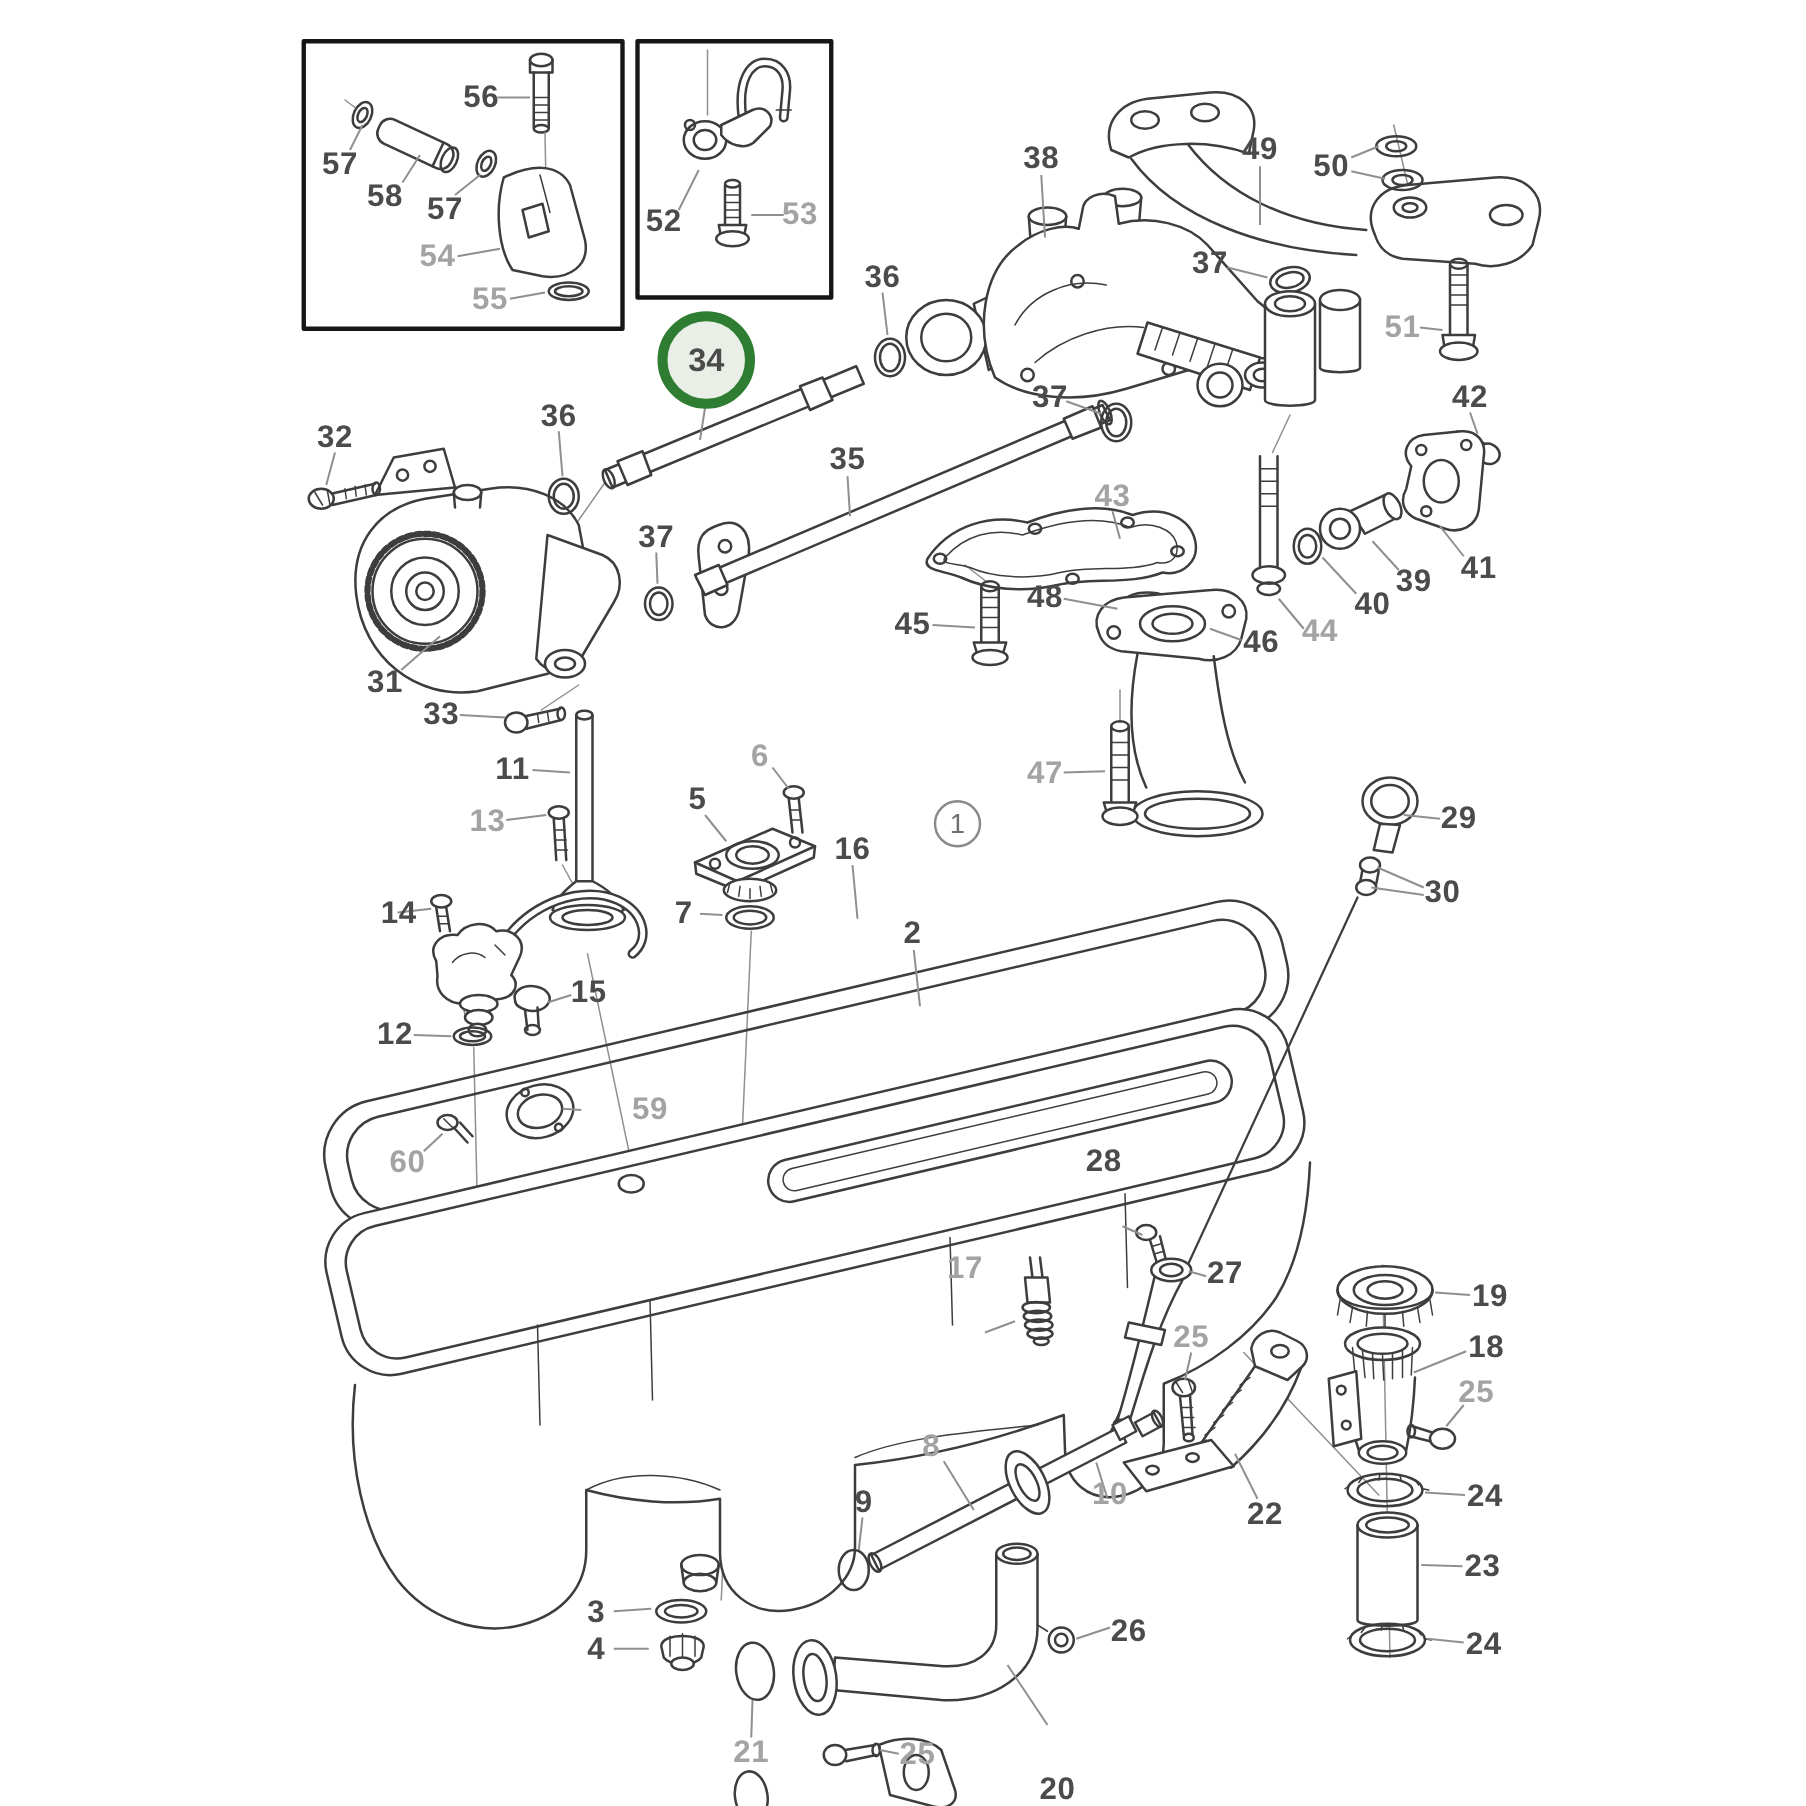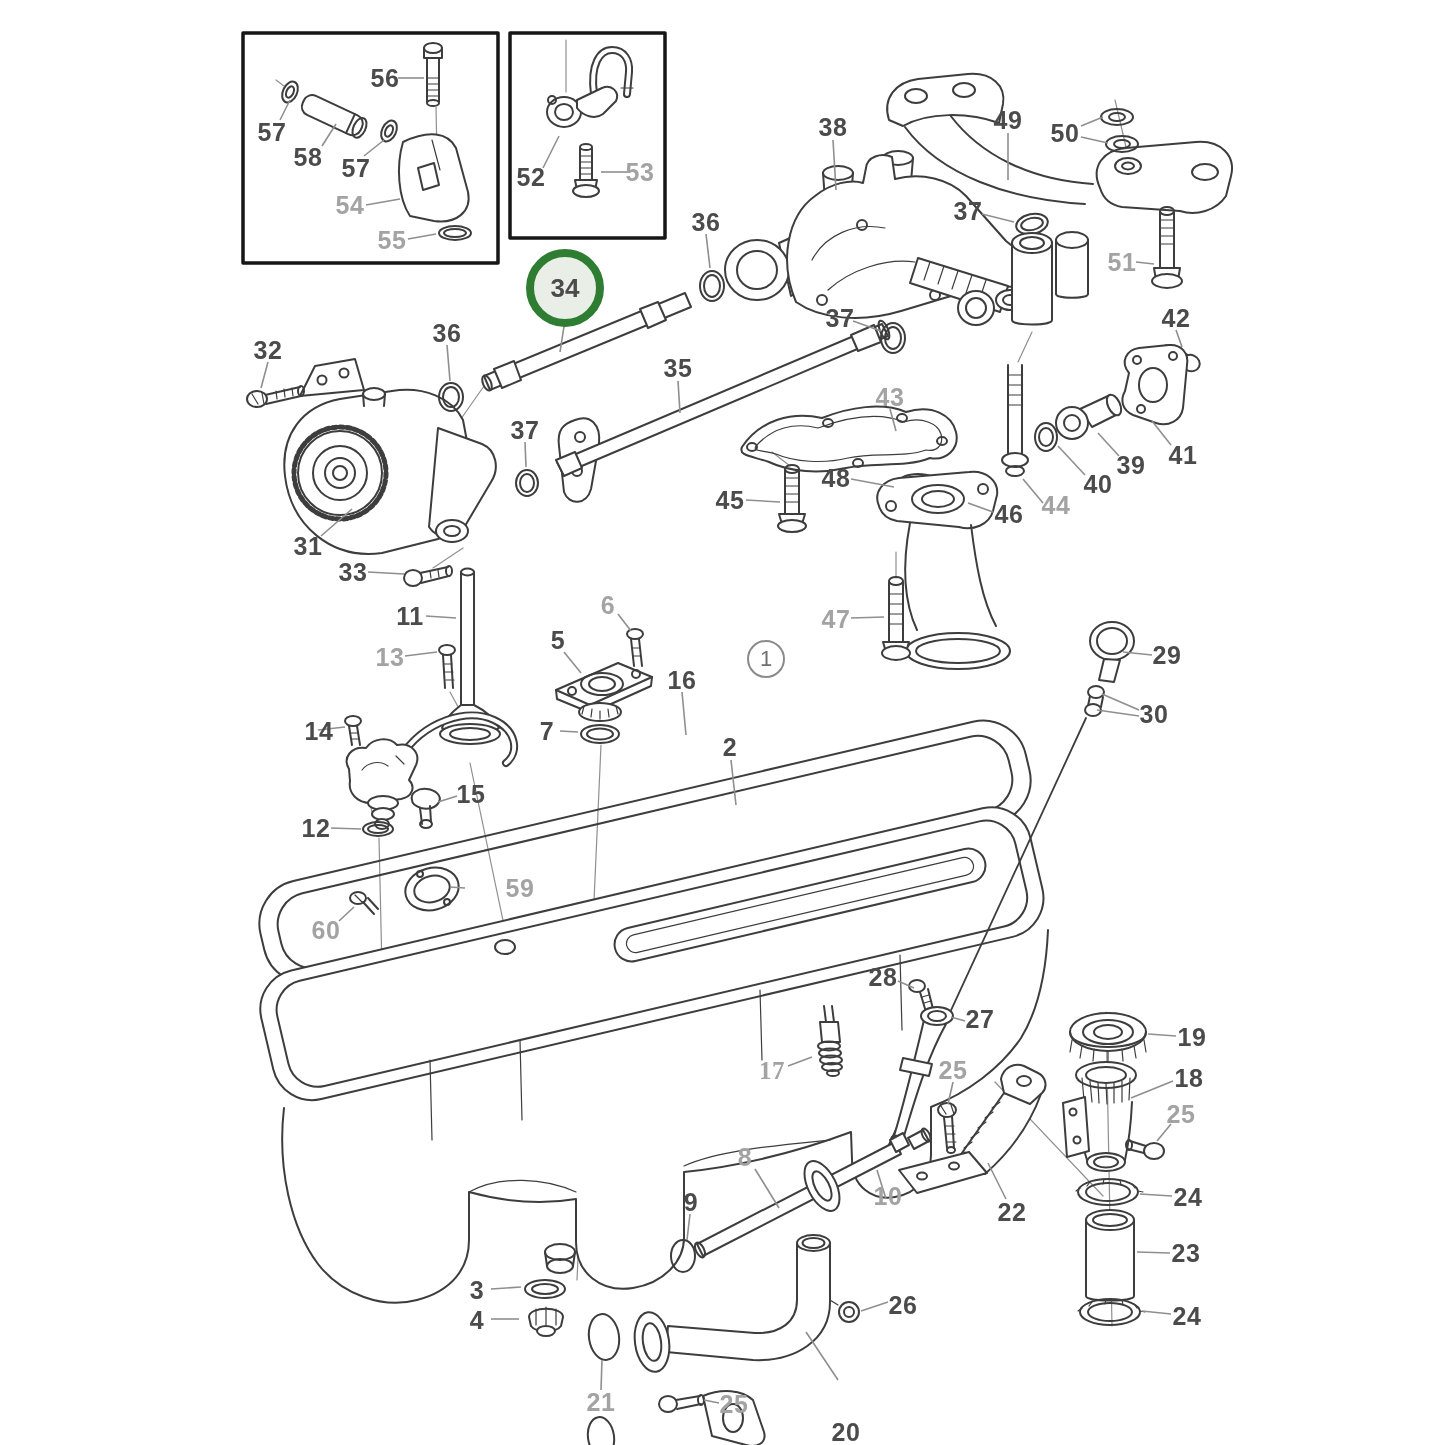--- a/index.html
+++ b/index.html
@@ -639,23 +639,23 @@
       <div class="lbl" style="left: 682px; top: 680px; color: rgb(75, 75, 75);">16</div>
       <div class="lbl" style="left: 547px; top: 731px; color: rgb(75, 75, 75);">7</div>
       <div class="lbl" style="left: 303px; top: 731px; color: rgb(75, 75, 75); margin-left: 16px;">14</div>
       <div class="lbl" style="left: 471px; top: 794px; color: rgb(75, 75, 75);">15</div>
       <div class="lbl" style="left: 316px; top: 828px; color: rgb(75, 75, 75);">12</div>
       <div class="lbl" style="left: 730px; top: 747px; color: rgb(75, 75, 75);">2</div>
       <div class="lbl" style="left: 480px; top: 888px; color: rgb(163, 163, 163); margin-left: 40px;">59</div>
       <div class="lbl" style="left: 326px; top: 930px; color: rgb(163, 163, 163);">60</div>
       <div class="lbl" style="left: 1167px; top: 655px; color: rgb(75, 75, 75);">29</div>
       <div class="lbl" style="left: 1154px; top: 714px; color: rgb(75, 75, 75);">30</div>
-      <div class="lbl" style="left: 883px; top: 977px; color: rgb(75, 75, 75);">28</div>
+      <div class="lbl" style="left: 883px; top: 929px; color: rgb(75, 75, 75);">28</div>
       <div class="lbl" style="left: 980px; top: 1019px; color: rgb(75, 75, 75);">27</div>
-      <div class="lbl" style="left: 772px; top: 1071px; color: rgb(163, 163, 163); font-family: Liberation Serif, serif;">17</div>
+      <div class="lbl" style="left: 772px; top: 1015px; color: rgb(163, 163, 163);">17</div>
       <div class="lbl" style="left: 953px; top: 1070px; color: rgb(163, 163, 163);">25</div>
       <div class="lbl" style="left: 1192px; top: 1037px; color: rgb(75, 75, 75);">19</div>
       <div class="lbl" style="left: 1189px; top: 1078px; color: rgb(75, 75, 75);">18</div>
       <div class="lbl" style="left: 1181px; top: 1114px; color: rgb(163, 163, 163);">25</div>
       <div class="lbl" style="left: 745px; top: 1157px; color: rgb(163, 163, 163);">8</div>
       <div class="lbl" style="left: 888px; top: 1196px; color: rgb(163, 163, 163);">10</div>
       <div class="lbl" style="left: 1012px; top: 1212px; color: rgb(75, 75, 75);">22</div>
       <div class="lbl" style="left: 1188px; top: 1197px; color: rgb(75, 75, 75);">24</div>
       <div class="lbl" style="left: 1186px; top: 1253px; color: rgb(75, 75, 75);">23</div>
       <div class="lbl" style="left: 1187px; top: 1316px; color: rgb(75, 75, 75);">24</div>

